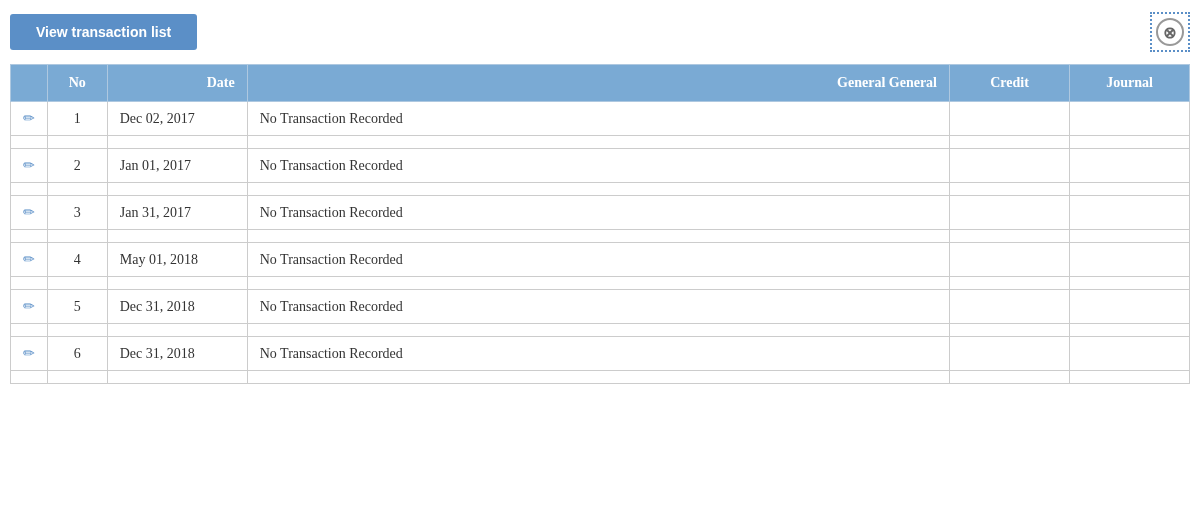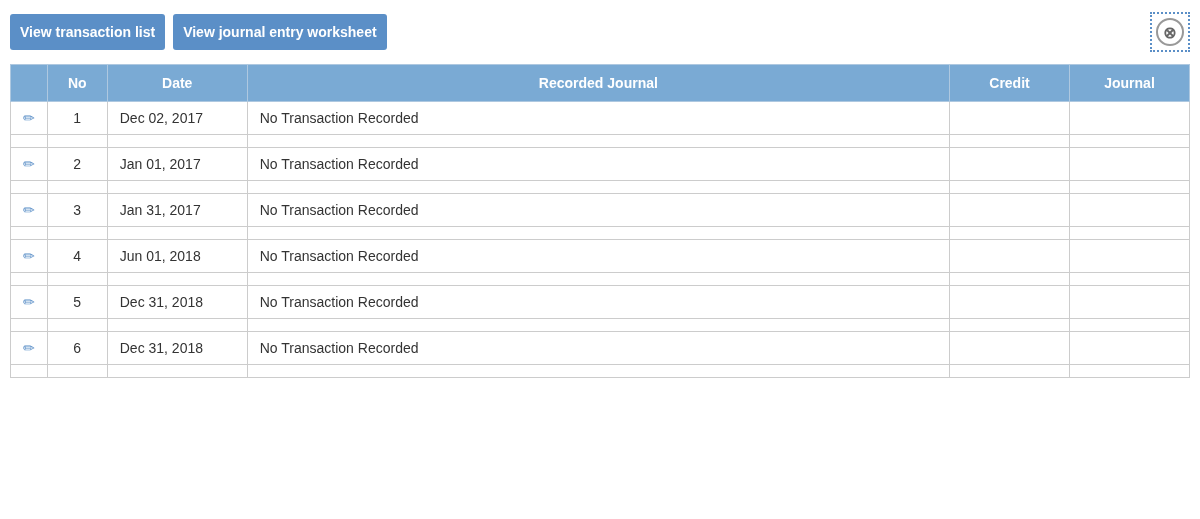--- a/index.html
+++ b/index.html
@@ -13,21 +13,21 @@
       display: flex;
       align-items: center;
       padding: 12px 10px;
       gap: 8px;
       background: #fff;
     }
     .toolbar-btn {
       background: #5b8fc7;
       color: #fff;
       border: none;
-      padding: 10px 10px;
+      padding: 10px 26px;
       font-size: 14px;
       font-weight: bold;
       cursor: pointer;
       border-radius: 3px;
     }
     .close-btn-container {
       margin-left: auto;
       border: 2px dotted #5b8fc7;
       padding: 4px;
       display: flex;
@@ -43,33 +43,34 @@
       display: flex;
       align-items: center;
       justify-content: center;
       cursor: pointer;
       font-size: 16px;
       font-weight: bold;
       color: #666;
     }
     .table-container {
       padding: 0 10px;
+      font-family: Liberation Serif, serif;
     }
     table {
       width: 100%;
       border-collapse: collapse;
     }
     thead tr {
       background: #7aaad4;
     }
     thead th {
       padding: 10px 12px;
       font-weight: bold;
       color: #fff;
-      text-align: center;
+      text-align: right;
       border: 1px solid #aec8e0;
     }
     thead th.center {
       text-align: center;
     }
     tbody tr {
       border-bottom: 1px solid #ccc;
     }
     tbody tr.data-row td {
       padding: 8px 12px;
@@ -106,36 +107,35 @@
     .credit-col {
       width: 120px;
       text-align: center;
     }
   </style>
 </head>
 <body>
 
 <div class="toolbar">
   <button class="toolbar-btn">View transaction list</button>
-  <button class="toolbar-btn">View journal entry worksheet</button>
   <div class="close-btn-container">
     <button class="close-btn">
       <span>⊗</span>
     </button>
   </div>
 </div>
 
 <div class="table-container">
   <table>
     <thead>
       <tr>
         <th style="width:30px; border:1px solid #aec8e0;"></th>
         <th class="center" style="width:60px;">No</th>
         <th>Date</th>
-        <th>Recorded Journal</th>
+        <th>General General</th>
         <th class="center" style="width:120px;">Credit</th>
         <th class="center" style="width:120px;">Journal</th>
       </tr>
     </thead>
     <tbody id="table-body">
     <tr class="data-row">
       <td class="edit-icon-cell">
         <span style="color:#5b8fc7; font-size:14px;">✏</span>
       </td>
       <td class="no-col">1</td>
@@ -186,21 +186,21 @@
       <td style="border-bottom:1px solid #ccc;"></td>
       <td style="border-bottom:1px solid #ccc;"></td>
       <td style="border-bottom:1px solid #ccc; border-left:1px solid #ccc;"></td>
       <td style="border-bottom:1px solid #ccc; border-left:1px solid #ccc; border-right:1px solid #ccc;"></td>
     </tr>
         <tr class="data-row">
       <td class="edit-icon-cell">
         <span style="color:#5b8fc7; font-size:14px;">✏</span>
       </td>
       <td class="no-col">4</td>
-      <td class="date-col">Jun 01, 2018</td>
+      <td class="date-col">May 01, 2018</td>
       <td class="journal-col">No Transaction Recorded</td>
       <td class="debit-col"></td>
       <td class="credit-col"></td>
     </tr>
         <tr class="spacer-row">
       <td style="border:none; border-left:1px solid #ccc;"></td>
       <td style="border-bottom:1px solid #ccc;"></td>
       <td style="border-bottom:1px solid #ccc;"></td>
       <td style="border-bottom:1px solid #ccc;"></td>
       <td style="border-bottom:1px solid #ccc; border-left:1px solid #ccc;"></td>

